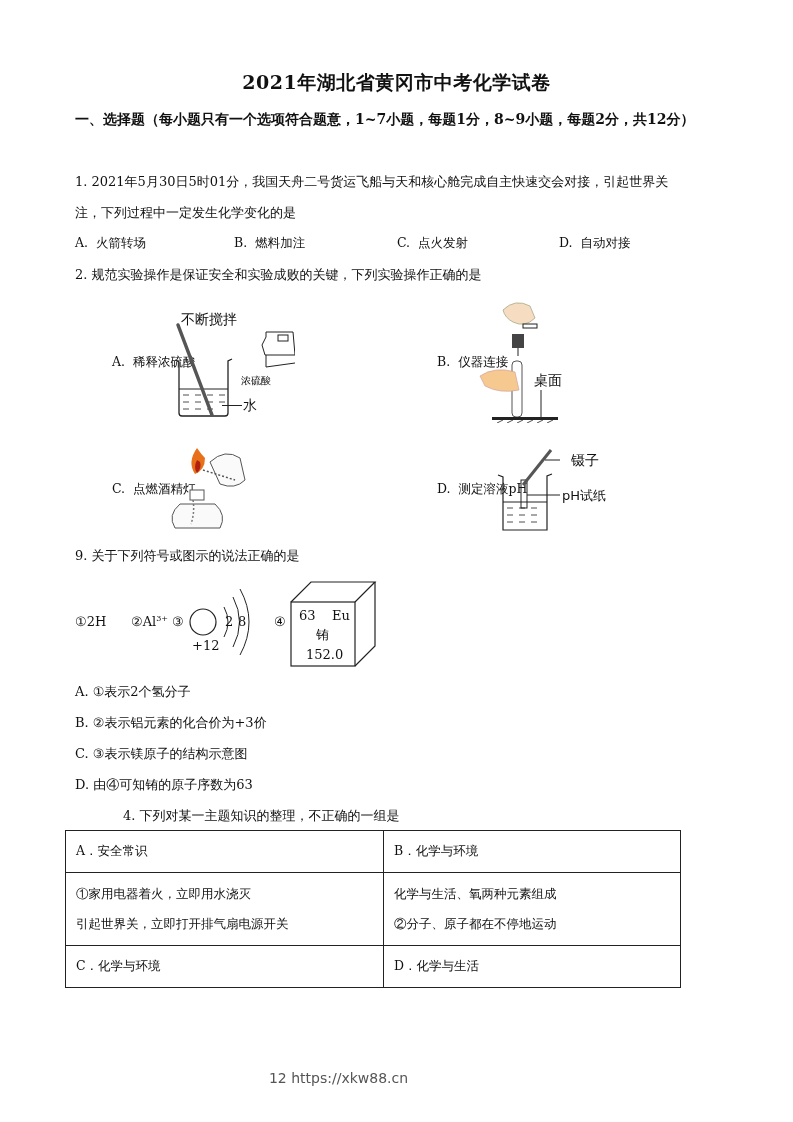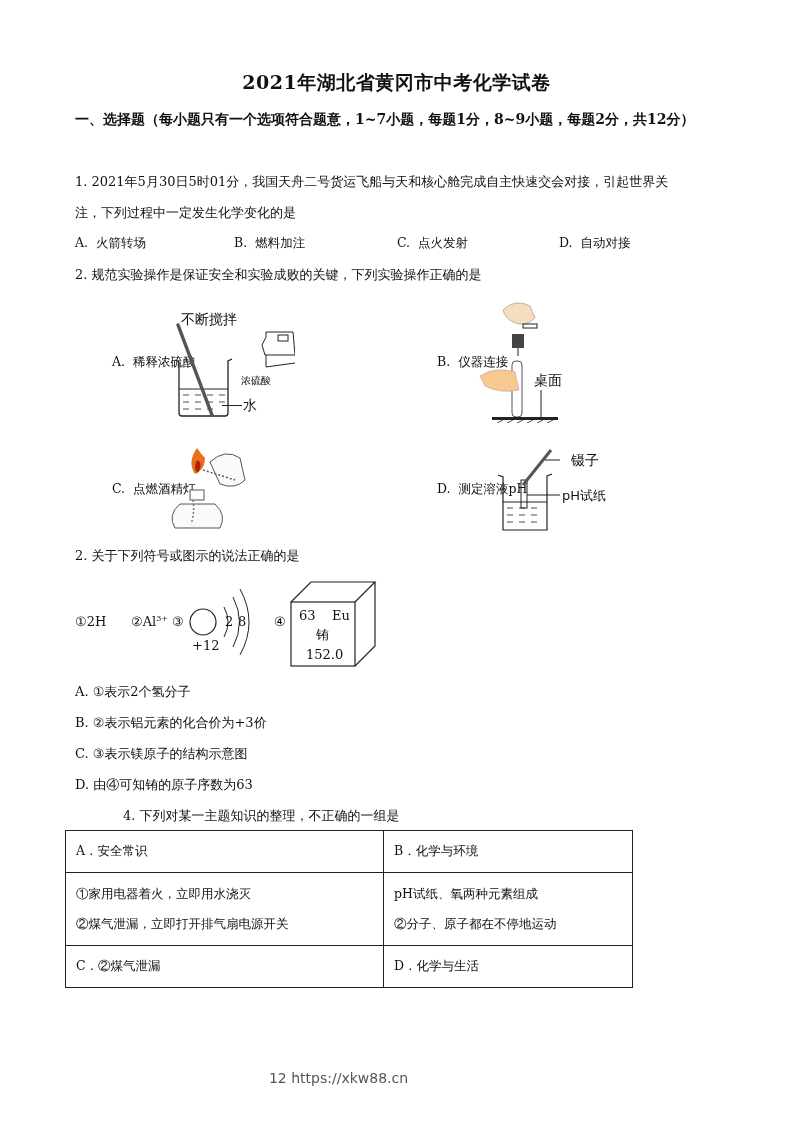--- a/index.html
+++ b/index.html
@@ -4,21 +4,21 @@
 <style>
   html,body{margin:0;padding:0;background:#fff;}
   body{width:793px;height:1122px;position:relative;overflow:hidden;font-family:"DejaVu Serif","Liberation Serif",serif;color:#111;}
   .abs{position:absolute;}
   .title{left:0;width:793px;top:70px;text-align:center;font-size:19px;font-weight:bold;letter-spacing:0.5px;}
   .sec{left:75px;width:650px;font-size:14px;font-weight:bold;line-height:31px;top:104px;}
   .p{font-size:13px;white-space:nowrap;}
   .opt{font-size:12.5px;}
   .lbl{font-size:12.5px;margin-left:40px;}
   .dlbl{font-size:12px;font-family:"DejaVu Sans","Liberation Sans",sans-serif;}
-  table.t4{position:absolute;left:65px;top:830px;width:568px;border-collapse:collapse;font-size:12.5px;}
+  table.t4{position:absolute;left:65px;top:830px;width:616px;border-collapse:collapse;font-size:12.5px;}
   table.t4 td{border:1px solid #222;padding:0 10px;vertical-align:middle;}
   .footer{left:0;width:677px;top:1070px;text-align:center;font-size:14px;color:#555;font-family:"DejaVu Sans","Liberation Sans",sans-serif;}
 </style>
 </head>
 <body>
 
 <div class="abs title">2021年湖北省黄冈市中考化学试卷</div>
 <div class="abs sec">一、选择题（每小题只有一个选项符合题意，1~7小题，每题1分，8~9小题，每题2分，共12分）</div>
 
 <div class="abs p" style="left:75px;top:173px;">1. 2021年5月30日5时01分，我国天舟二号货运飞船与天和核心舱完成自主快速交会对接，引起世界关</div>
@@ -105,21 +105,21 @@
       <line x1="36" y1="77" x2="42" y2="77"></line>
   </g>
   <rect x="26" y="35" width="6" height="28" fill="none" stroke="#222" stroke-width="1"></rect>
   <line x1="28" y1="40" x2="56" y2="5" stroke="#555" stroke-width="3"></line>
   <line x1="50" y1="15" x2="65" y2="15" stroke="#222" stroke-width="1"></line>
   <line x1="32" y1="50" x2="65" y2="50" stroke="#222" stroke-width="1"></line>
 </svg>
 <div class="abs dlbl" style="left:571px;top:452px;font-size:14px;">镊子</div>
 <div class="abs dlbl" style="left:562px;top:487px;font-size:13px;">pH试纸</div>
 
-<div class="abs p" style="left:75px;top:547px;">2. 关于下列符号或图示的说法正确的是</div>
+<div class="abs p" style="left:75px;top:547px;">9. 关于下列符号或图示的说法正确的是</div>
 <div class="abs p" style="left:75px;top:614px;">①2H</div>
 <div class="abs p" style="left:131px;top:614px;"><span>②Al</span><sup style="font-size:8px;">3+</sup></div>
 <div class="abs p" style="left:172px;top:614px;">③</div>
 <svg class="abs" style="left:186px;top:585px;" width="90" height="75">
   <circle cx="17" cy="37" r="13" fill="none" stroke="#222" stroke-width="1.2"></circle>
   <path d="M38 22 Q46 37 38 52" fill="none" stroke="#222" stroke-width="1"></path>
   <path d="M47 12 Q60 37 47 62" fill="none" stroke="#222" stroke-width="1"></path>
   <path d="M54 4 Q72 37 54 70" fill="none" stroke="#222" stroke-width="1"></path>
 </svg>
 <div class="abs p" style="left:192px;top:638px;">+12</div>
@@ -144,27 +144,27 @@
 <div class="abs p" style="left:75px;top:807px;margin-left:48px;">4. 下列对某一主题知识的整理，不正确的一组是</div>
 <table class="t4">
   <tbody>
       <tr style="height:42px;">
     <td style="width:297px;">A．安全常识</td>
     <td>B．化学与环境</td>
   </tr>
   <tr style="height:73px;">
     <td>
       <div style="line-height:30px;">①家用电器着火，立即用水浇灭</div>
-      <div style="line-height:30px;">②煤气泄漏，立即打开排气扇电源开关</div>
+      <div style="line-height:30px;">引起世界关，立即打开排气扇电源开关</div>
     </td>
     <td>
-      <div style="line-height:30px;">pH试纸、氧两种元素组成</div>
+      <div style="line-height:30px;">化学与生活、氧两种元素组成</div>
       <div style="line-height:30px;">②分子、原子都在不停地运动</div>
     </td>
   </tr>
   <tr style="height:42px;">
-    <td>C．②煤气泄漏</td>
+    <td>C．化学与环境</td>
     <td>D．化学与生活</td>
   </tr>
 </tbody>
   </table>
 
 <div class="abs footer">12 https://xkw88.cn</div>
 
 </body></html>

